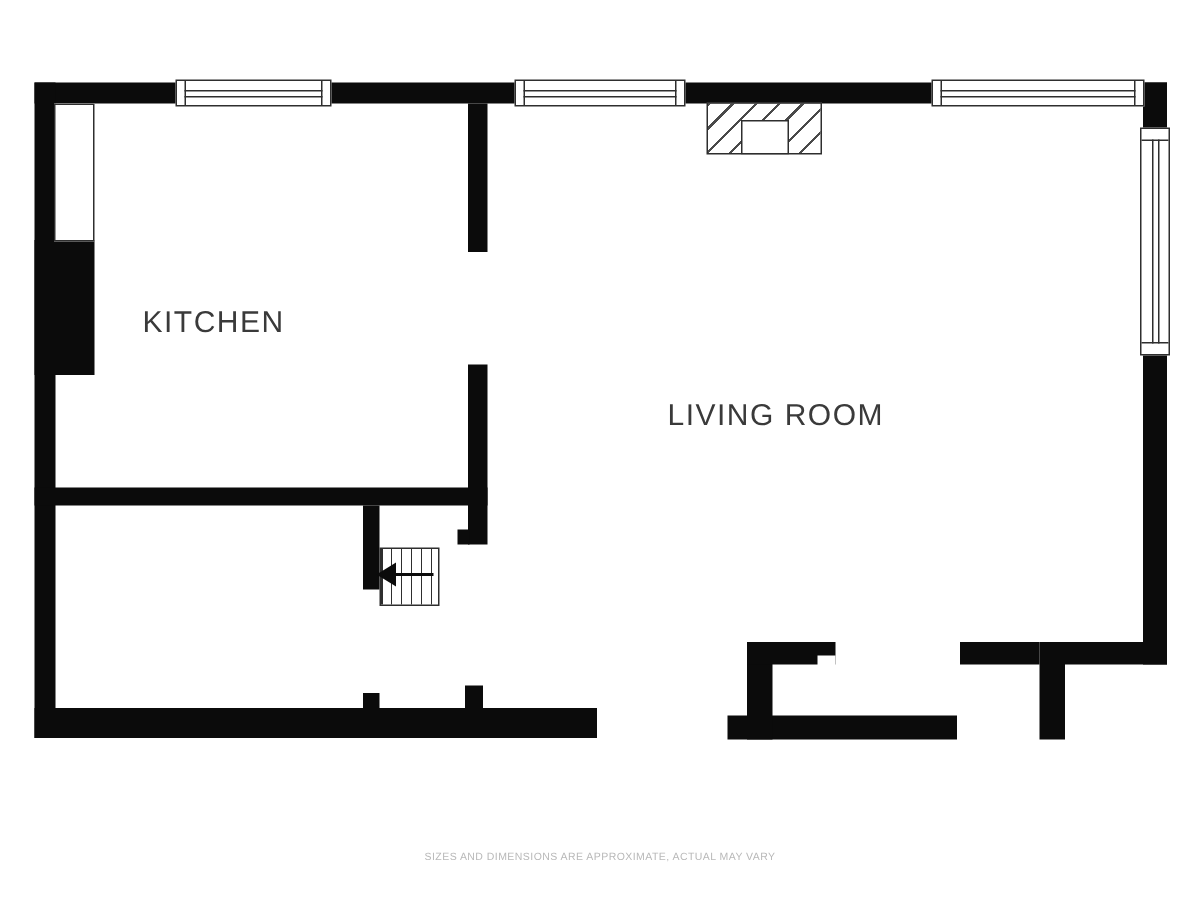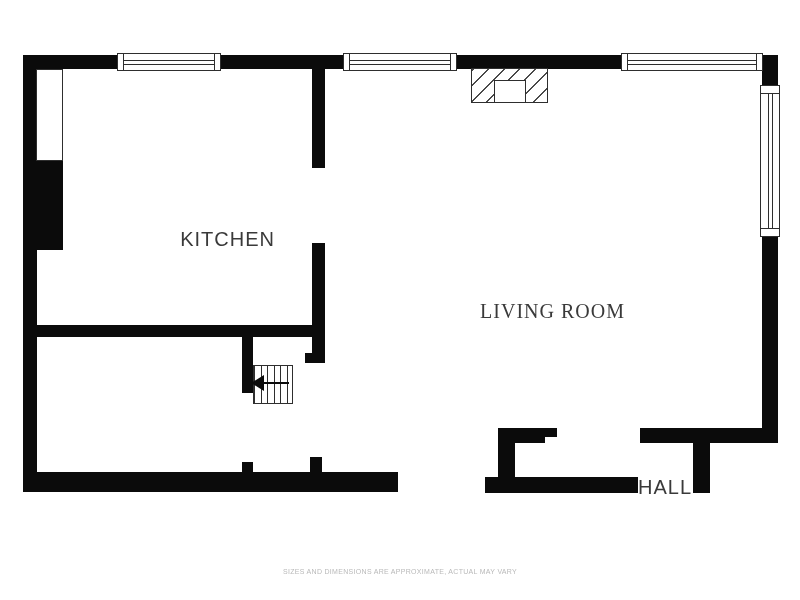--- a/index.html
+++ b/index.html
@@ -9,21 +9,21 @@
     --disclaimer:#b9b9b9;
   }
   html,body{margin:0;padding:0;background:#fff;}
   .plan{
     position:relative;width:800px;height:600px;background:#fff;overflow:hidden;
     font-family:"Liberation Sans","DejaVu Sans",sans-serif;
   }
   .w{position:absolute;background:var(--wall);}
   .room-label{
     position:absolute;color:var(--label);font-size:20px;letter-spacing:1px;
-    text-align:right;white-space:nowrap;margin-top:24px;
+    text-align:left;white-space:nowrap;
   }
   .window{position:absolute;background:#fff;border:1px solid var(--line);box-sizing:border-box;z-index:3;}
   .window .part{position:absolute;background:var(--line);}
   
   .win-h .cap-a{left:5px;top:0;bottom:0;width:1px;}
   .win-h .cap-b{right:5px;top:0;bottom:0;width:1px;}
   .win-h .ln-a{left:5px;right:5px;top:37%;height:1px;}
   .win-h .ln-b{left:5px;right:5px;top:60%;height:1px;}
   
   .win-v .cap-a{top:7px;left:0;right:0;height:1px;}
@@ -116,18 +116,17 @@
 
   <div class="fireplace">
     <div class="fireplace-opening"></div>
   </div>
 
   <div class="stairs"></div>
   <div class="stair-arrow"></div>
   <div class="stair-arrow-stem"></div>
 
   <div class="room-label" style="left:95px;top:204px;width:180px;">KITCHEN</div>
-  <div class="room-label" style="left:445px;top:276px;width:180px;font-family:Liberation Serif, serif;">LIVING ROOM</div>
-  <div class="room-label" style="left:552px;top:452px;width:140px;">HALL</div>
+  <div class="room-label" style="left:445px;top:266px;width:180px;">LIVING ROOM</div>
 
   <div class="disclaimer">SIZES AND DIMENSIONS ARE APPROXIMATE, ACTUAL MAY VARY</div>
 
 </div>
 
 </body></html>

